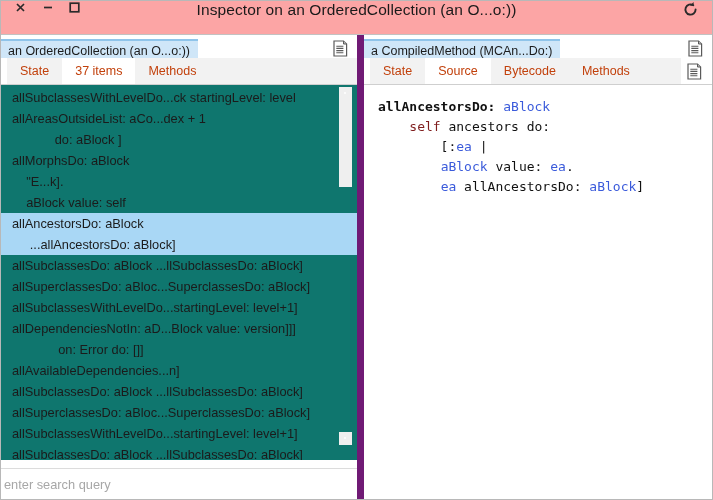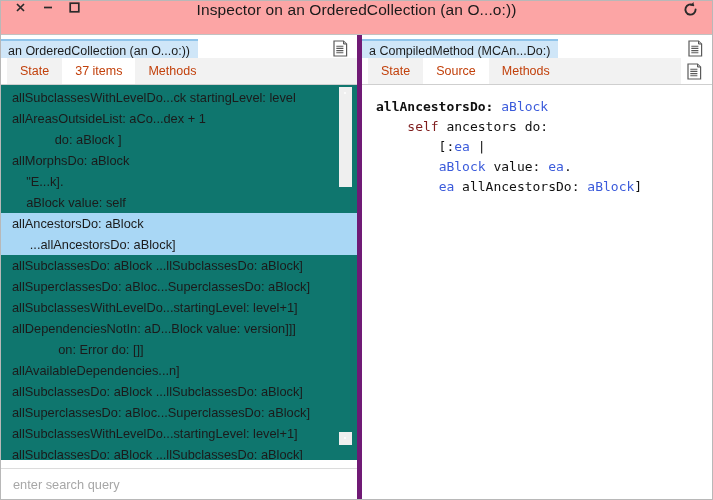--- a/index.html
+++ b/index.html
@@ -81,21 +81,21 @@
     background: #ffffff;
   }
   .pane {
     display: flex;
     flex-direction: column;
     min-width: 0;
     min-height: 0;
     position: relative;
   }
   .pane-left  { width: 356px; }
-  .pane-right { flex: 1; border-left: 5px solid #701a75; }
+  .pane-right { flex: 1; border-left: 7px solid #701a75; }
 
   
   .pane-header {
     height: 23px;
     min-height: 23px;
     display: flex;
     align-items: stretch;
     background: #ffffff;
     padding-top: 4px;
     box-sizing: border-box;
@@ -217,21 +217,21 @@
     height: 2px;
     background: #fbfbfb;
   }
 
   
   .searchbar {
     height: 30px;
     min-height: 30px;
     border-top: 1px solid #dcdcdc;
     display: flex;
-    padding-left: 12px;
+    padding-left: 3px;
     background: #ffffff;
     margin-top: 8px;
   }
   .search-input {
     border: none;
     outline: none;
     background: transparent;
     font-family: "Liberation Sans", sans-serif;
     font-size: 12.8px;
     color: #1b1b1b;
@@ -375,20 +375,23 @@
       </div>
 
       <div class="tabstrip">
         <div class="tab">
           <span>State</span>
         </div>
         <div class="tab selected">
           <span>Source</span>
         </div>
         <div class="tab">
+          <span>Bytecode</span>
+        </div>
+        <div class="tab">
           <span>Methods</span>
         </div>
         <div class="tabstrip-spacer"></div>
         <div class="tabstrip-icon">
           <svg width="15" height="17" viewBox="0 0 15 17">
             <path d="M1 1 H10.5 L13.6 4 V16 H1 Z" fill="#ffffff" stroke="#5a5a5a" stroke-width="1.2"></path>
             <path d="M10.5 1 V4 H13.6" fill="#bbbbbb" stroke="#5a5a5a" stroke-width="1"></path>
             <path d="M3.3 6.2 H10.4 M3.3 8.4 H10.4 M3.3 10.6 H10.4 M3.3 12.8 H10.4" stroke="#5a5a5a" stroke-width="1.1"></path>
           </svg>
         </div>

